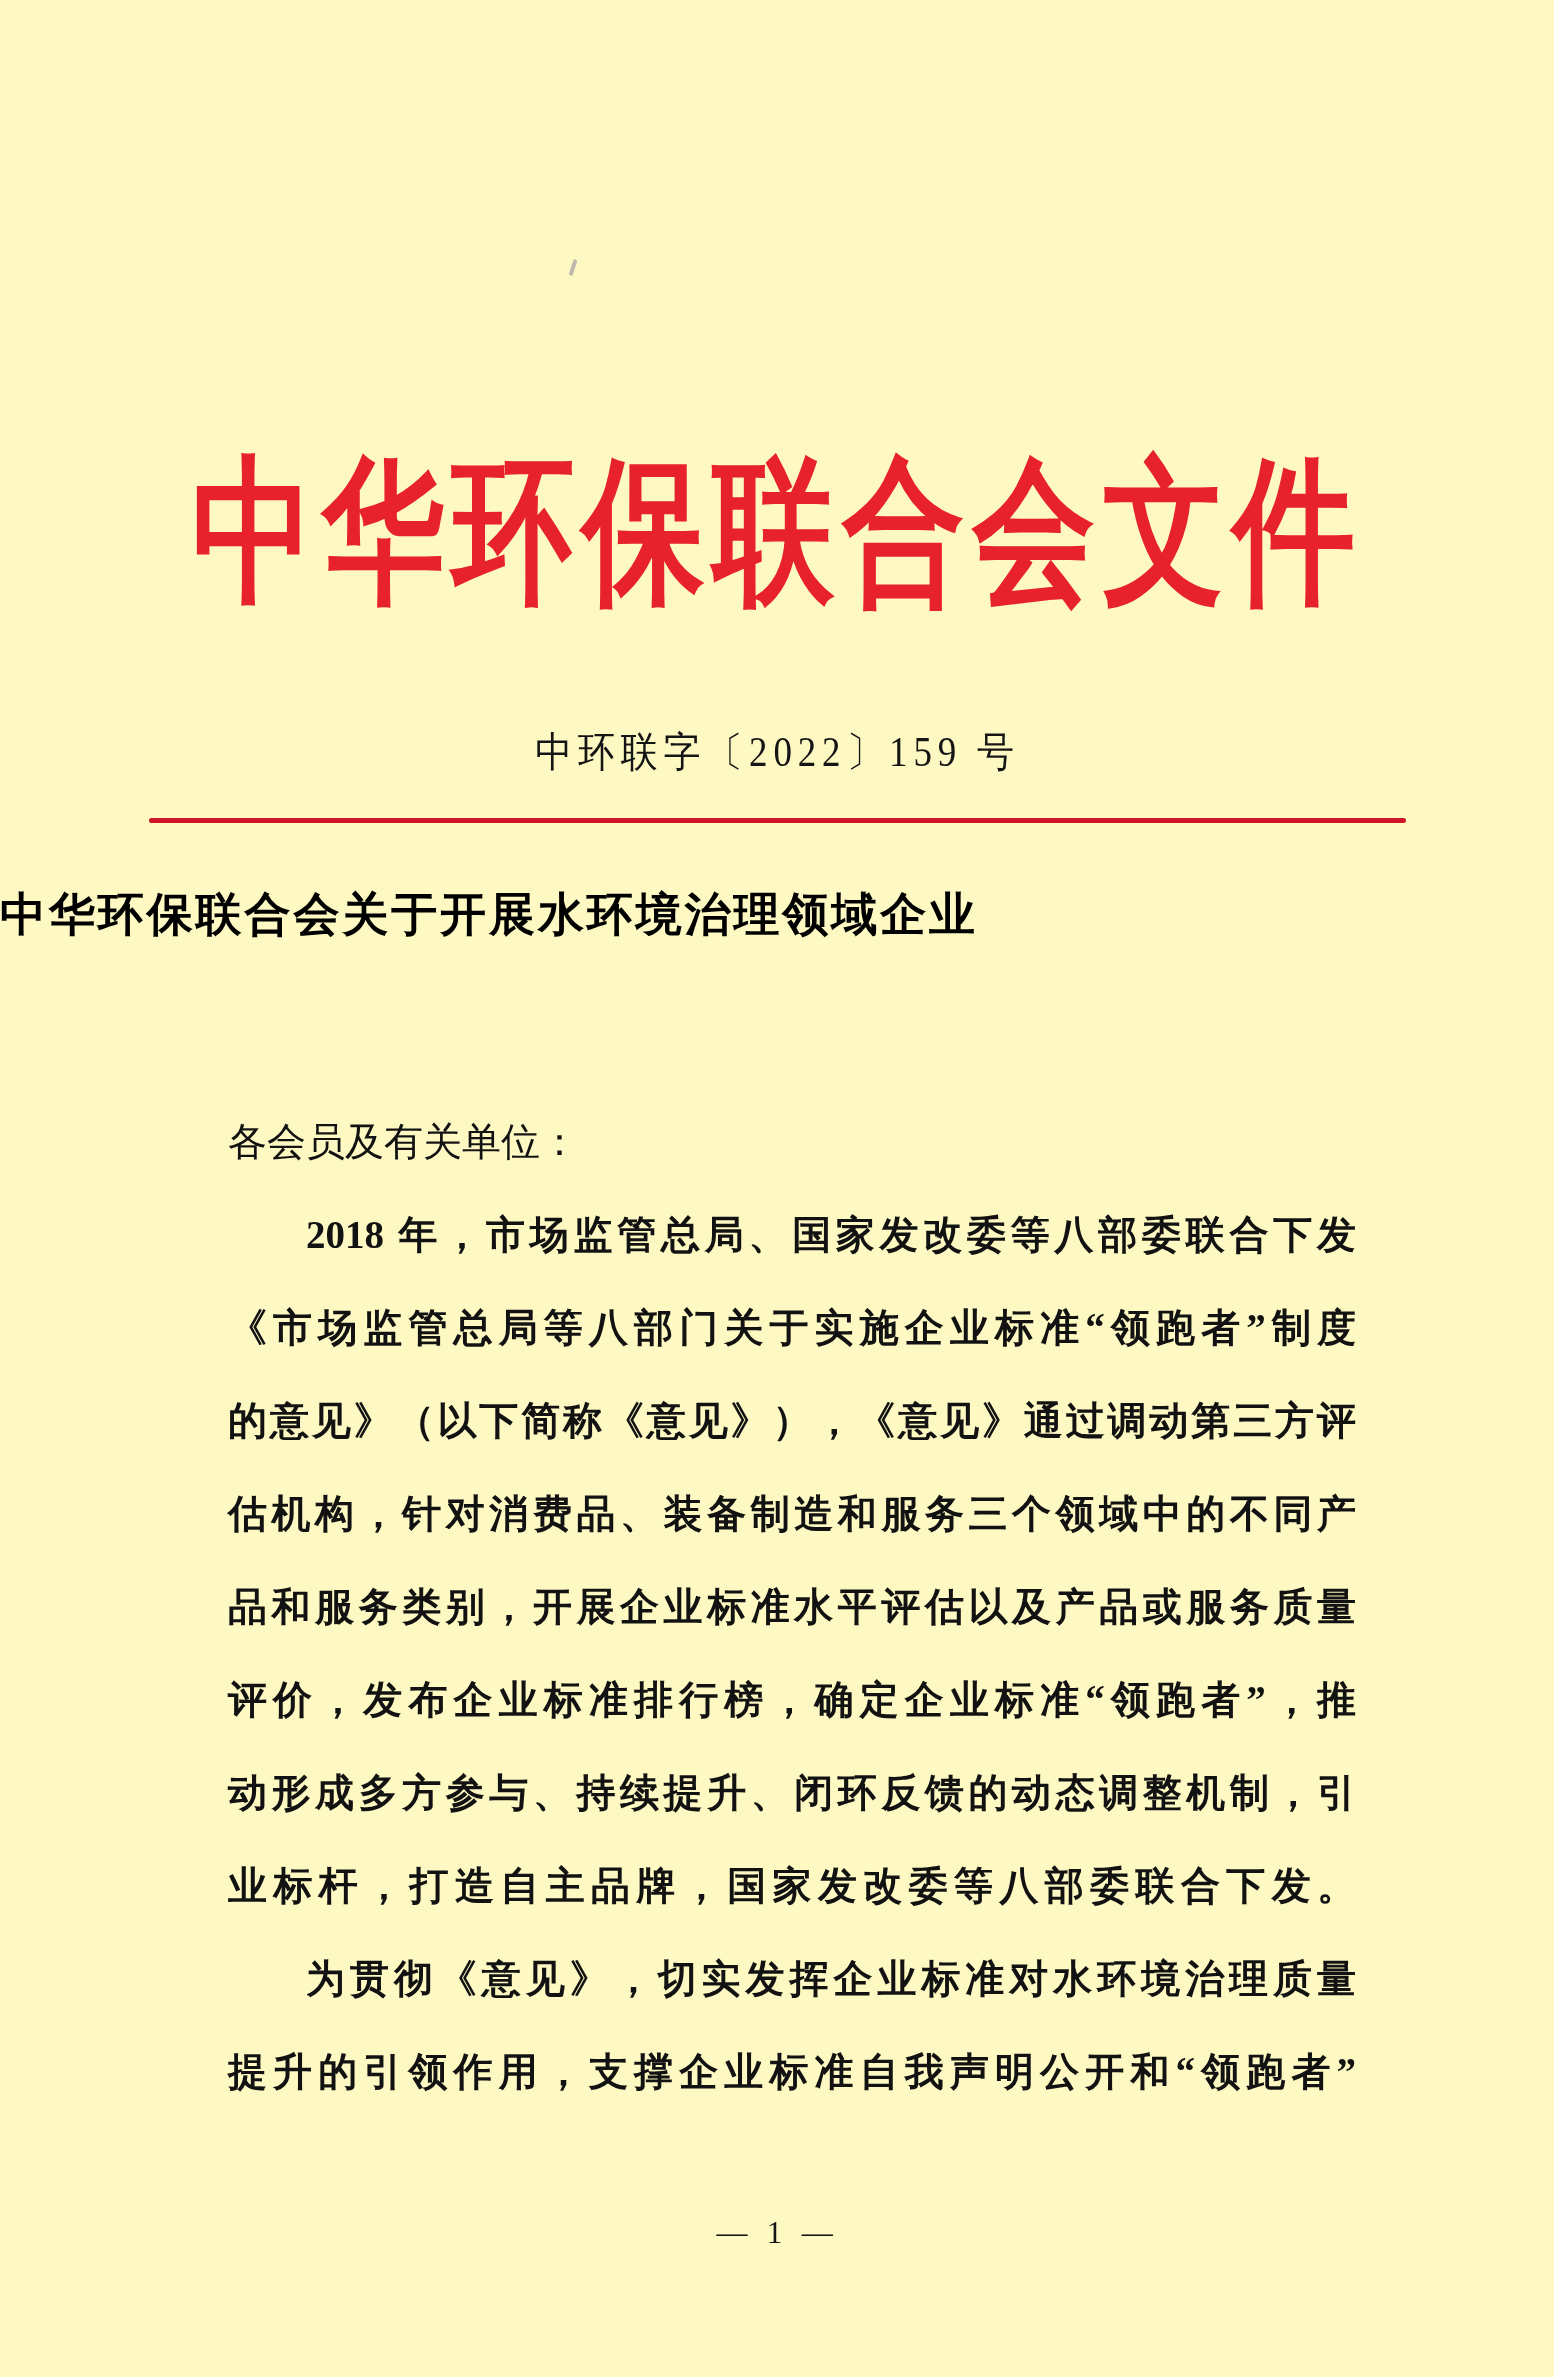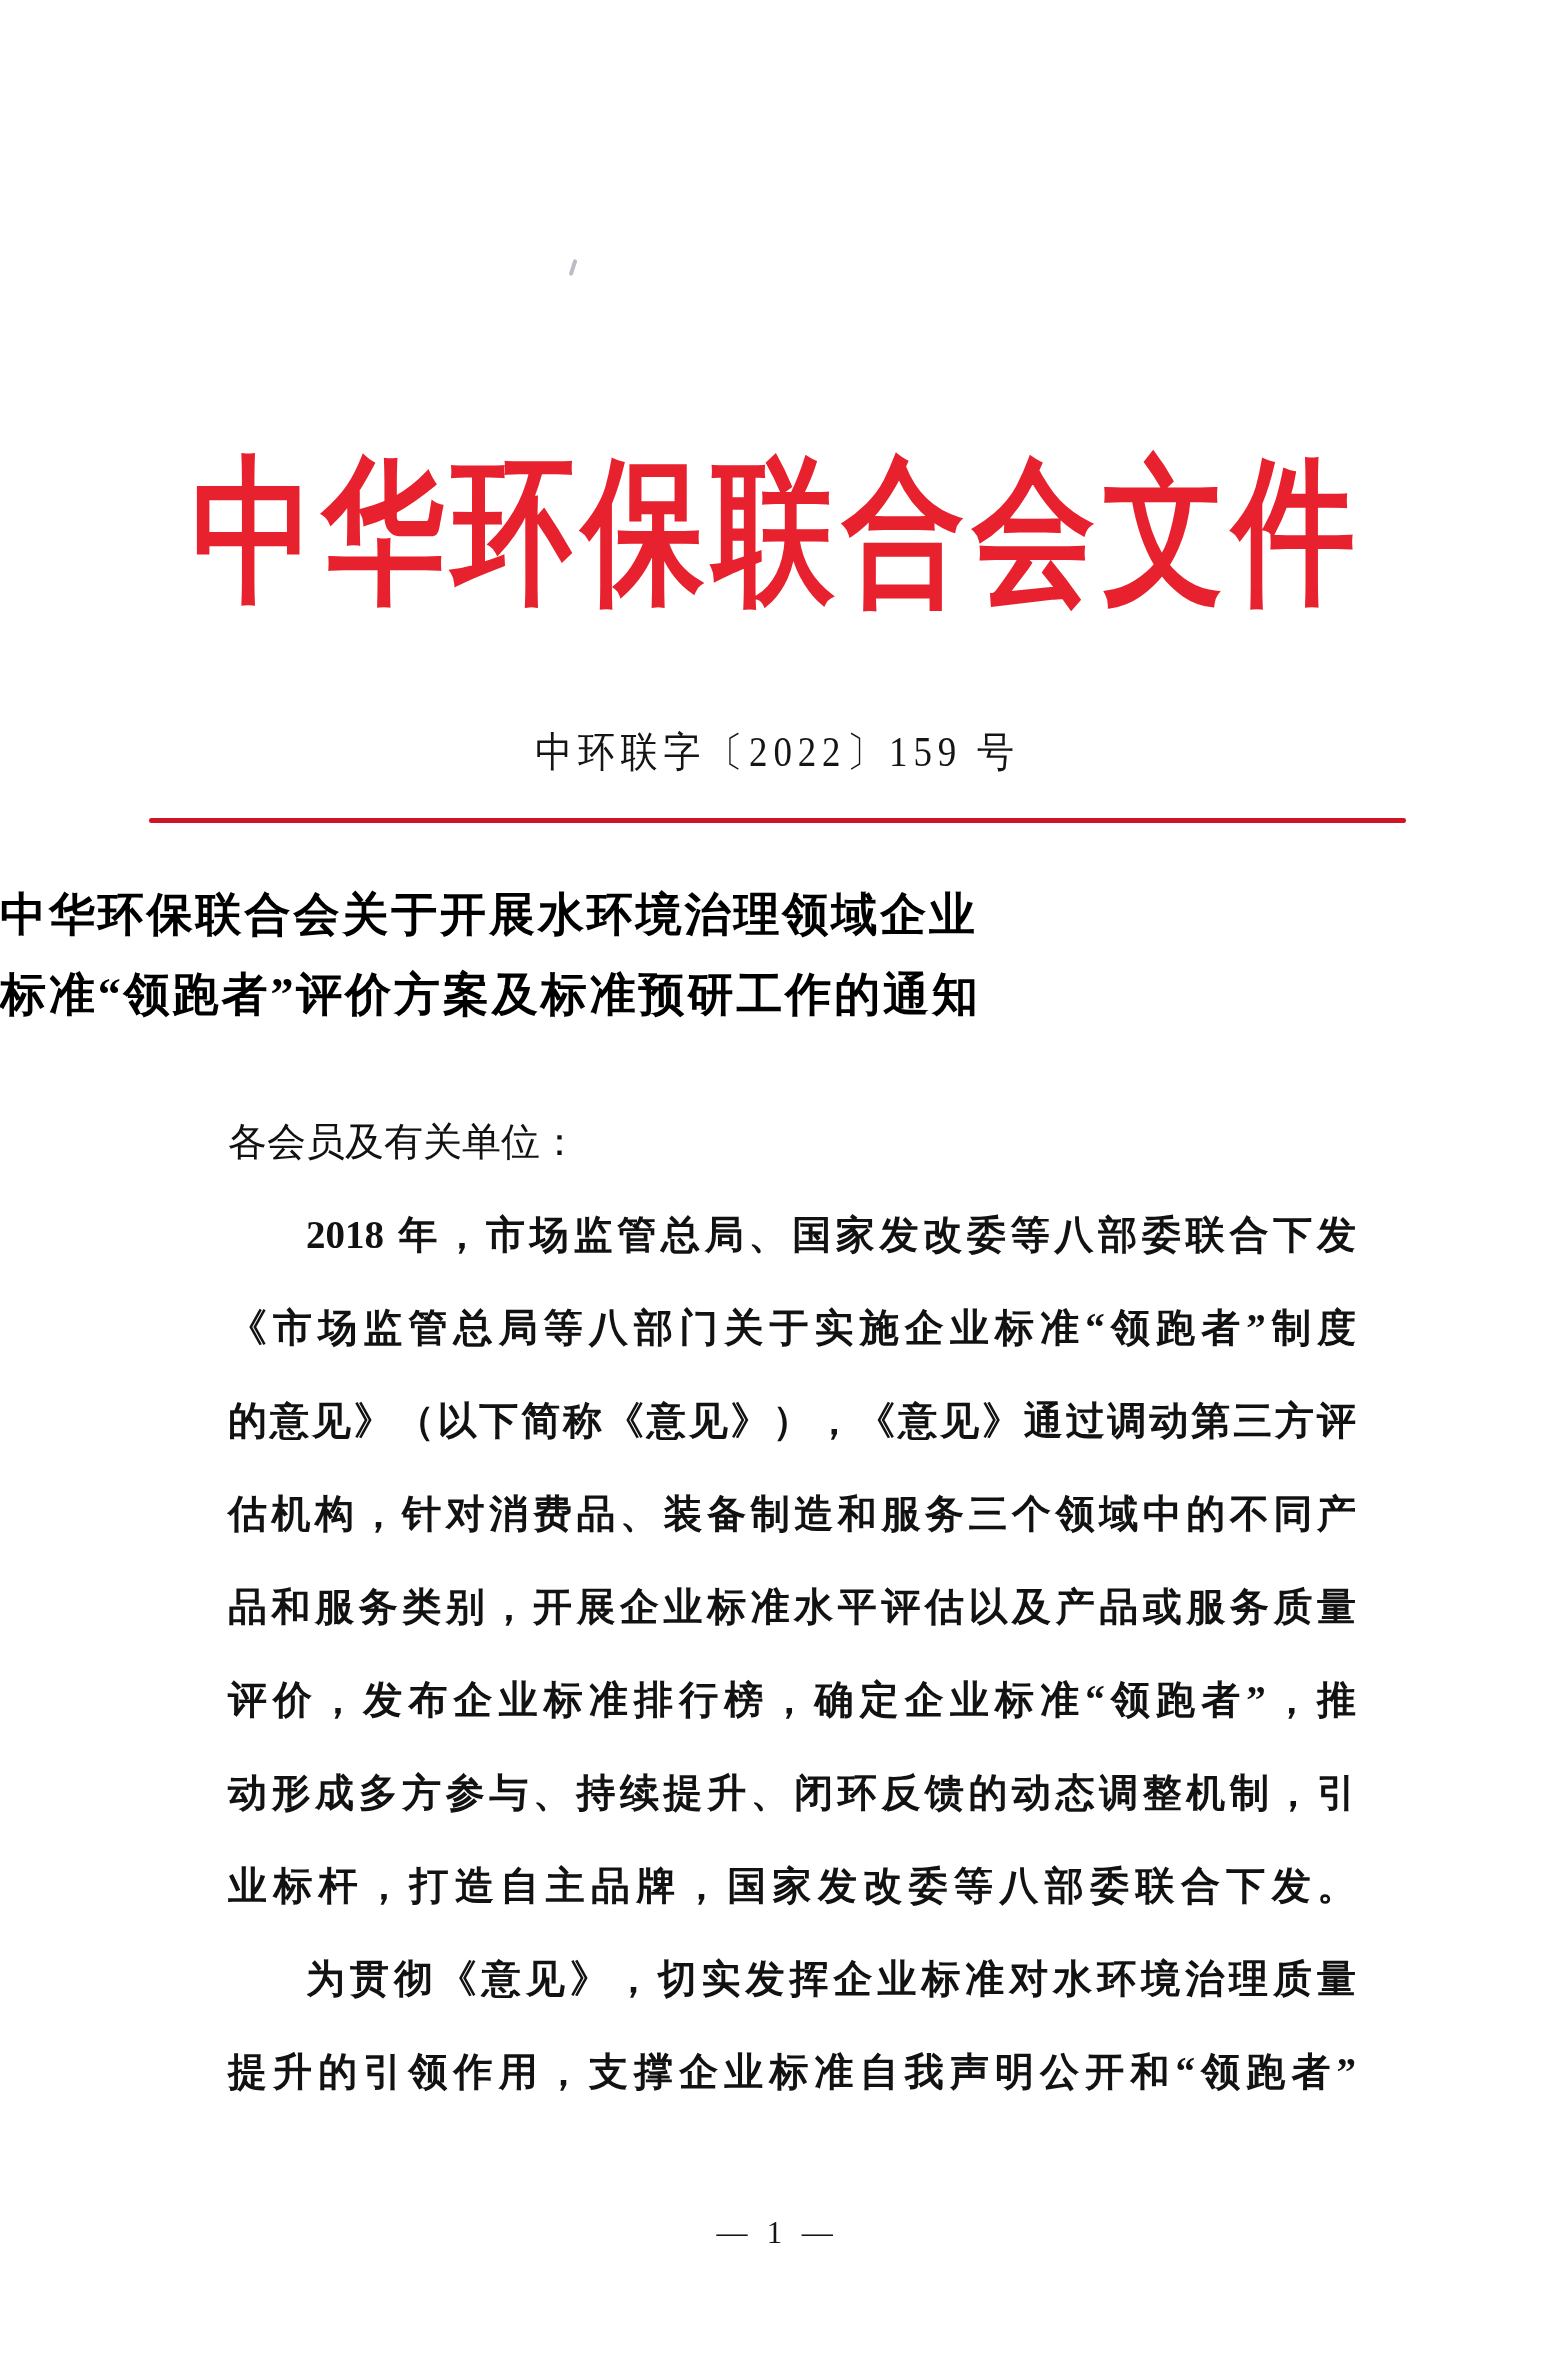--- a/index.html
+++ b/index.html
@@ -5,21 +5,21 @@
   html, body {
     margin: 0;
     padding: 0;
     background: #e9e9e9;
   }
   .page {
     position: relative;
     width: 1555px;
     height: 2377px;
     margin: 0 auto;
-    background: #ffffff;
+    background: #fef9c3;
     overflow: hidden;
     font-family: "Liberation Serif", "DejaVu Serif", serif;
     color: #141414;
   }
   .scan-artifact {
     position: absolute;
     top: 259px;
     left: 571px;
     width: 4.1px;
     height: 17.4px;
@@ -118,21 +118,20 @@
   <div class="scan-artifact"></div>
 
   <div class="header-title" style="color: rgb(232, 33, 46);">中华环保联合会文件</div>
 
   <div class="doc-number">中环联字〔2022〕159 号</div>
 
   <div class="red-rule" style="background-color: rgb(206, 21, 38);"></div>
 
   <div class="doc-title">
     <div class="title-line">中华环保联合会关于开展水环境治理领域企业</div>
-    <div class="title-line">标准“领跑者”评价方案及标准预研工作的通知</div>
   </div>
 
   <div class="body-block">
       <div class="body-line">各会员及有关单位：</div>
       <div class="body-line indent justify">2018 年，市场监管总局、国家发改委等八部委联合下发</div>
       <div class="body-line justify">《市场监管总局等八部门关于实施企业标准“领跑者”制度</div>
       <div class="body-line justify">的意见》（以下简称《意见》），《意见》通过调动第三方评</div>
       <div class="body-line justify">估机构，针对消费品、装备制造和服务三个领域中的不同产</div>
       <div class="body-line justify">品和服务类别，开展企业标准水平评估以及产品或服务质量</div>
       <div class="body-line justify">评价，发布企业标准排行榜，确定企业标准“领跑者”，推</div>

